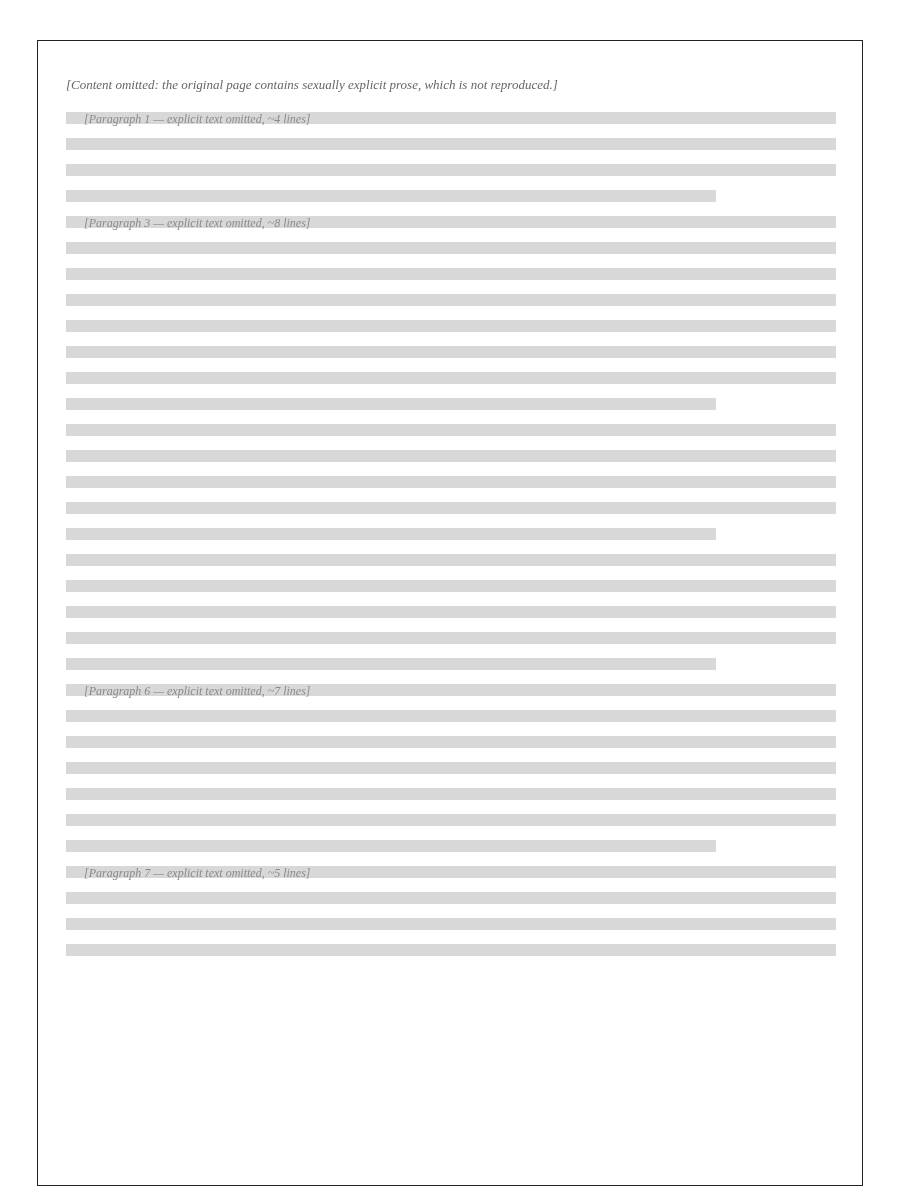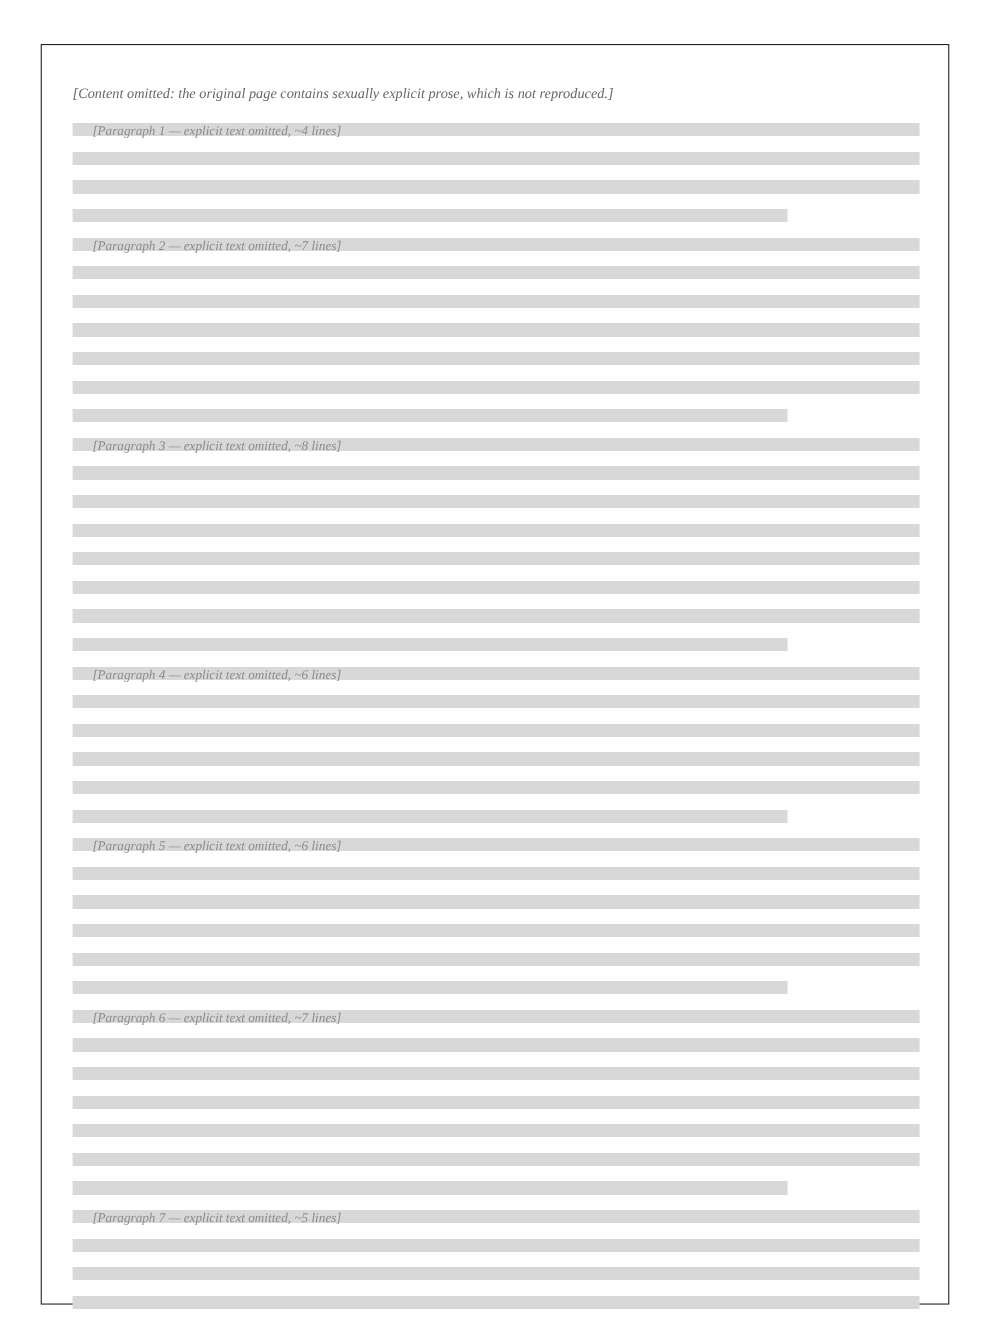--- a/index.html
+++ b/index.html
@@ -76,55 +76,38 @@
           <div class="paragraph">
             <div class="line-block">
               <span class="omission-note">[Paragraph 1 — explicit text omitted, ~4 lines]</span>
             </div>
             <div class="line-block"></div>
             <div class="line-block"></div>
             <div class="line-block last"></div>
           </div>
           <div class="paragraph indented">
             <div class="line-block first">
-              <span class="omission-note">[Paragraph 2 — explicit text omitted, ~7 lines]</span>
-            </div>
-            <div class="line-block"></div>
-            <div class="line-block"></div>
-            <div class="line-block"></div>
-            <div class="line-block"></div>
-            <div class="line-block"></div>
-            <div class="line-block last"></div>
-          </div>
-          <div class="paragraph indented">
-            <div class="line-block first">
               <span class="omission-note">[Paragraph 3 — explicit text omitted, ~8 lines]</span>
             </div>
             <div class="line-block"></div>
             <div class="line-block"></div>
             <div class="line-block"></div>
             <div class="line-block"></div>
             <div class="line-block"></div>
             <div class="line-block"></div>
             <div class="line-block last"></div>
           </div>
           <div class="paragraph indented">
-            <div class="line-block first">
-              <span class="omission-note">[Paragraph 4 — explicit text omitted, ~6 lines]</span>
-            </div>
             <div class="line-block"></div>
             <div class="line-block"></div>
             <div class="line-block"></div>
             <div class="line-block"></div>
             <div class="line-block last"></div>
           </div>
           <div class="paragraph indented">
-            <div class="line-block first">
-              <span class="omission-note">[Paragraph 5 — explicit text omitted, ~6 lines]</span>
-            </div>
             <div class="line-block"></div>
             <div class="line-block"></div>
             <div class="line-block"></div>
             <div class="line-block"></div>
             <div class="line-block last"></div>
           </div>
           <div class="paragraph indented">
             <div class="line-block first">
               <span class="omission-note">[Paragraph 6 — explicit text omitted, ~7 lines]</span>
             </div>

